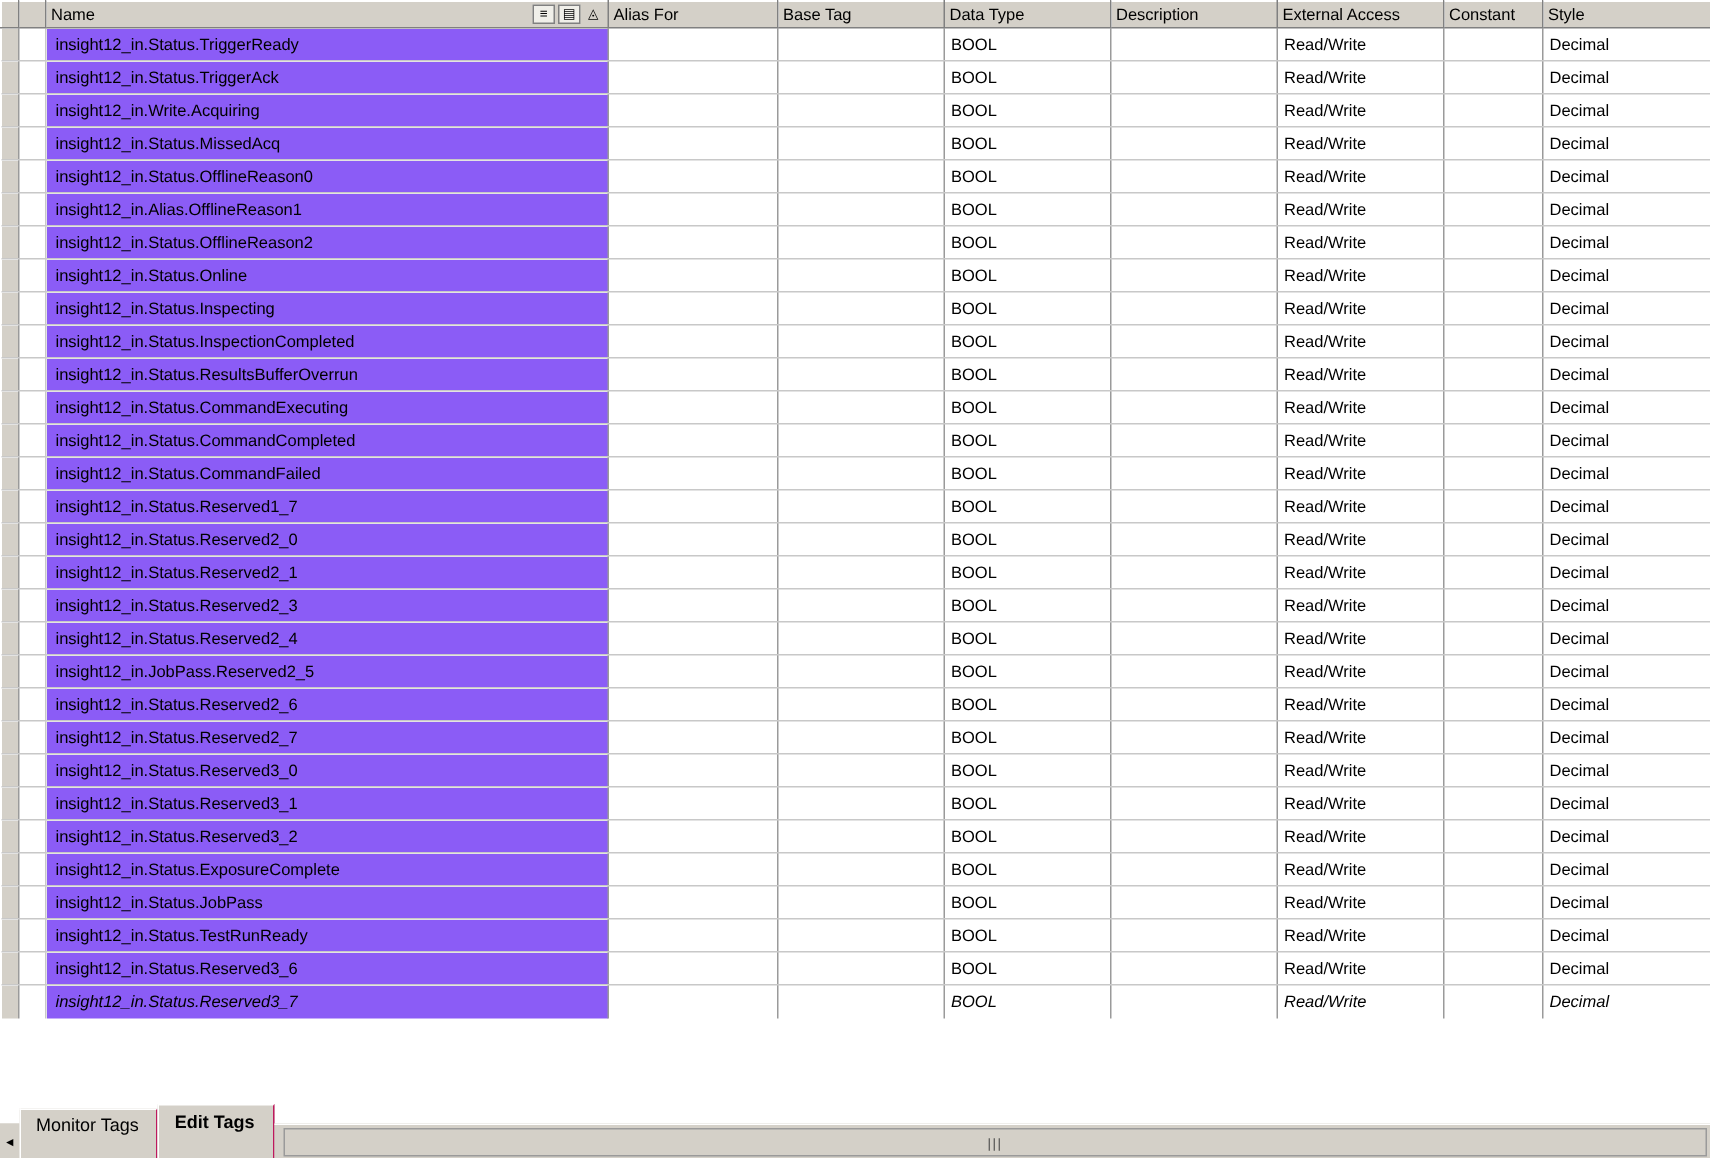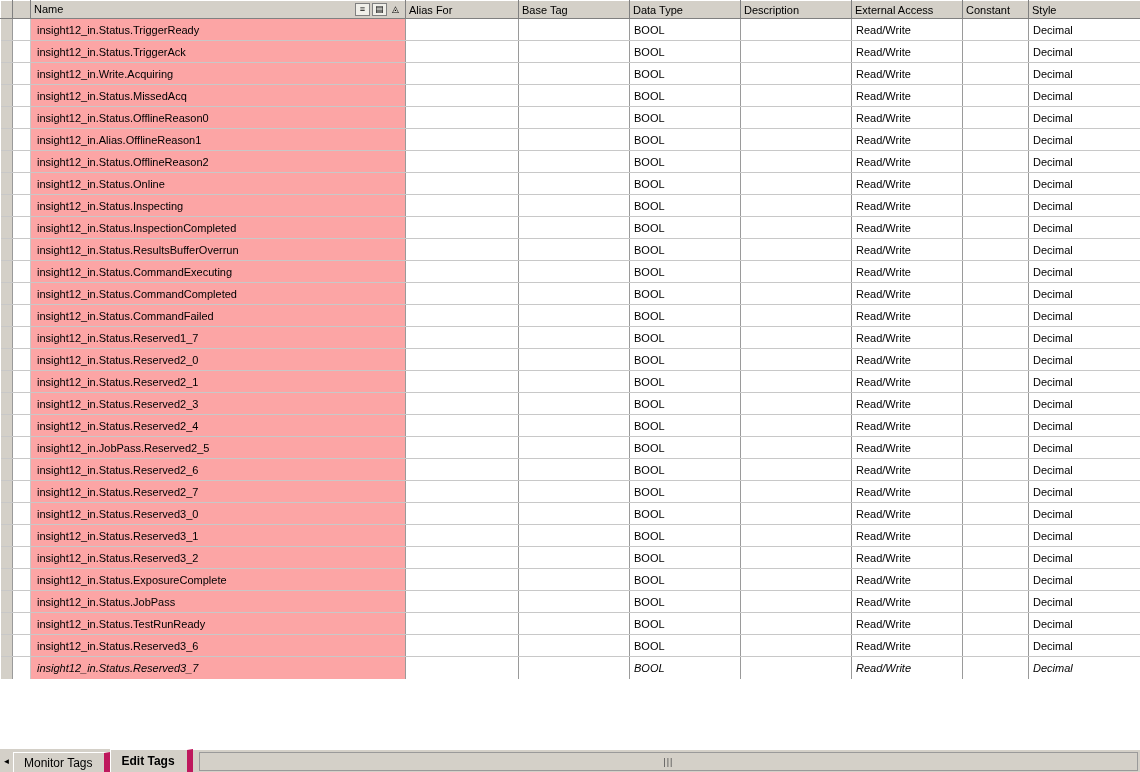--- a/index.html
+++ b/index.html
@@ -55,21 +55,21 @@
     height: 17px;
     box-sizing: border-box;
     white-space: nowrap;
     overflow: hidden;
   }
   thead th.hdr-sel, thead th.hdr-ic {
     padding: 0;
   }
   .hdr-name-inner {
     display: flex;
-    align-items: flex-start;
+    align-items: center;
     justify-content: space-between;
   }
   .hdr-icons {
     display: flex;
     align-items: center;
     gap: 2px;
   }
   .mini-icon {
     display: inline-block;
     width: 13px;
@@ -100,21 +100,21 @@
     border-right: 1px solid #9a9a9a;
     padding: 0;
   }
   tbody td.cell-ic {
     background: #ffffff;
     padding: 0;
     border-right: 1px solid #c8c8c8;
   }
   tbody td.cell-name {
     padding-left: 6px;
-    background: #fca5a5;
+    background: #8b5cf6;
   }
   tbody td.cell-empty {
     background: #ffffff;
   }
   tbody tr.last-row td {
     border-bottom: none;
     font-style: italic;
   }
 
   
@@ -141,26 +141,26 @@
   .tabs {
     display: flex;
     align-items: flex-end;
     height: 24px;
     flex: 0 0 auto;
   }
   .tab {
     position: relative;
     height: 20px;
     line-height: 20px;
-    padding: 0 12px 0 10px;
+    padding: 0 12px 13px 10px;
     font-size: 12px;
     background: #d4d0c8;
     border-top: 1px solid #ffffff;
     border-left: 1px solid #ffffff;
-    border-right: 6px solid #be185d;
+    border-right: 1px solid #be185d;
     margin-top: 3px;
     white-space: nowrap;
   }
   .tab.active {
     font-weight: bold;
     margin-top: 16px;
     height: 23px;
     line-height: 22px;
     background: #d4d0c8;
   }

